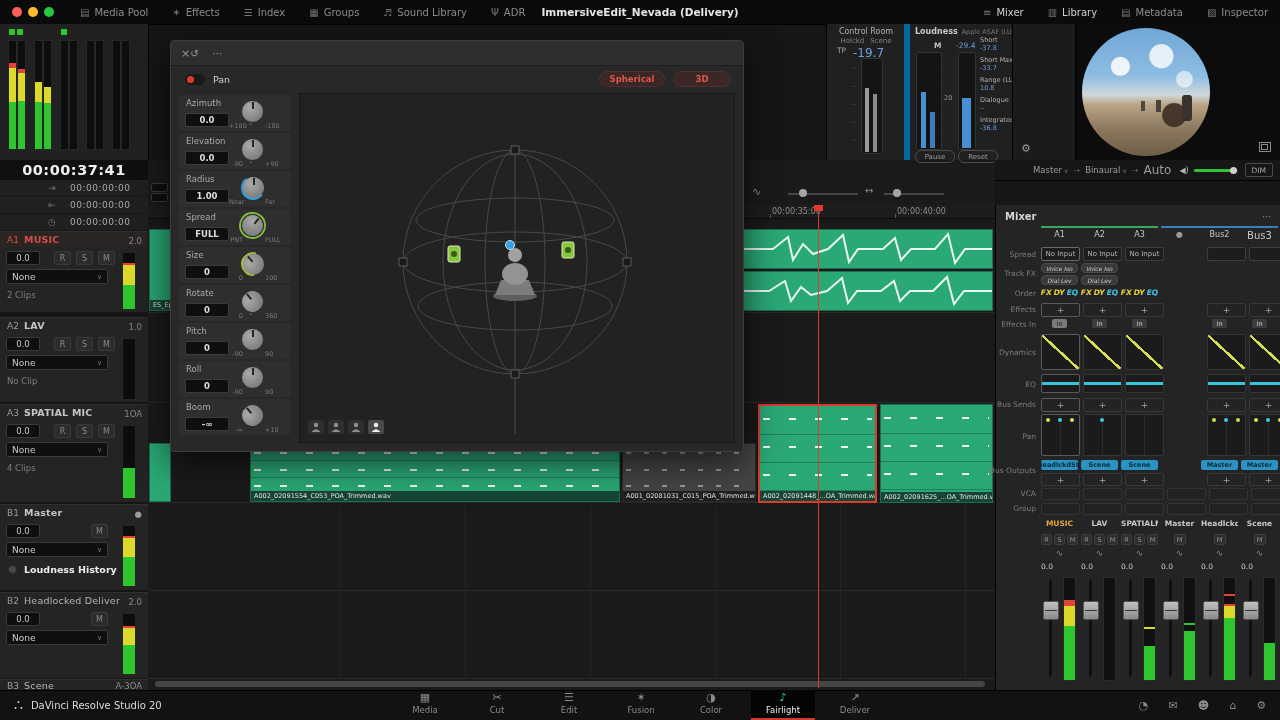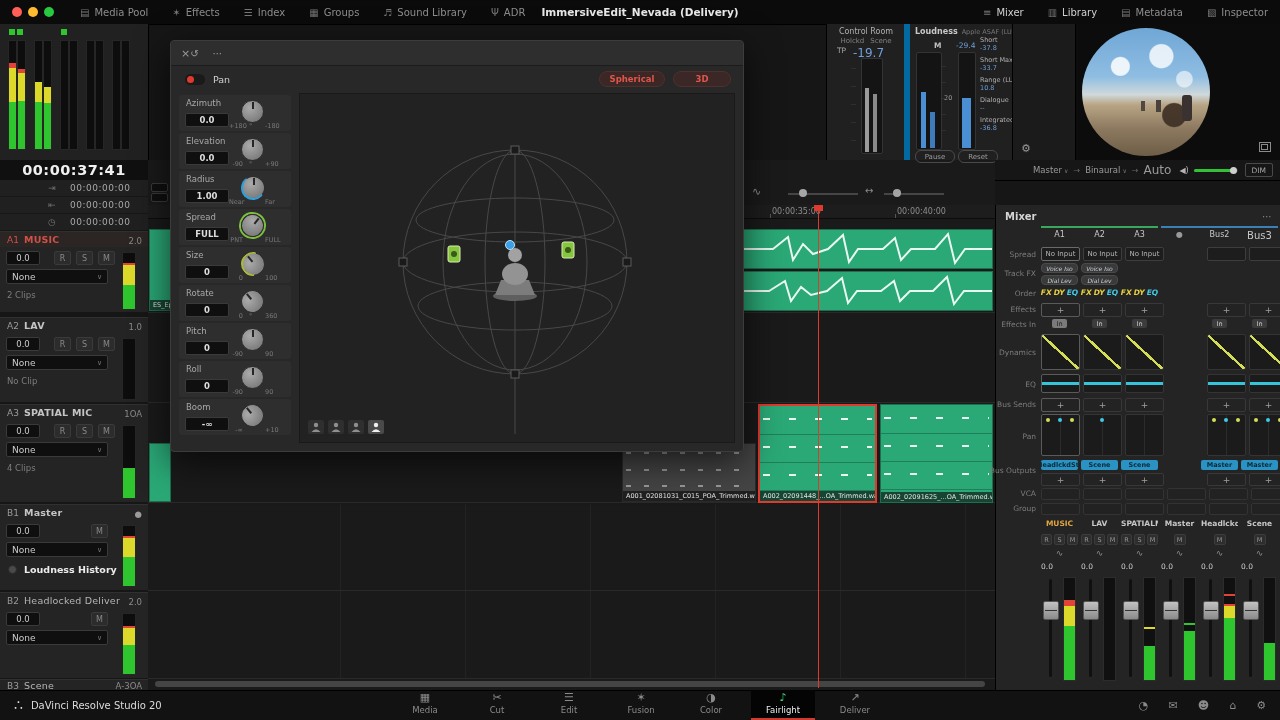--- a/index.html
+++ b/index.html
@@ -344,20 +344,28 @@
     <svg width="249" height="38">
         <path d="M0,19 H26 L42,9 L48,29 L58,15 L68,23 L84,19 L99,6 L105,31 L114,19 H138 L151,9 L157,29 L167,19 H190 L204,5 L211,32 L221,19 H249" stroke="#e9f8f0" stroke-width="2" fill="none"></path>
       </svg>
   </div>
 
   <div class="gclip" style="left:149px;top:229px;width:22px;height:82px">
     <div class="clabel">ES_Epic E</div>
   </div>
   <div class="gclip" style="left:149px;top:443px;width:22px;height:59px"></div>
 
+  <div class="gclip" style="left:250px;top:443px;width:370px;height:59px">
+    <div class="wdash" style="top:8px"></div>
+      <div class="wdash" style="top:25px"></div>
+      <div class="wdash" style="top:41px"></div>
+    <div class="p" style="left:0;right:0;top:16px;height:1px;background:#1f7f59"></div>
+      <div class="p" style="left:0;right:0;top:33px;height:1px;background:#1f7f59"></div>
+    <div class="clabel">A002_02091554_C053_POA_Trimmed.wav</div>
+  </div>
   <div class="p" style="left:622px;top:443px;width:134px;height:59px;background:#454545;border:1px solid #2a2a2a;box-sizing:border-box;overflow:hidden">
     <div class="wdash" style="top:8px;background:repeating-linear-gradient(to right,#9a9a9a 0 5px,transparent 5px 18px)"></div>
     <div class="wdash" style="top:25px;background:repeating-linear-gradient(to right,#9a9a9a 0 5px,transparent 5px 18px)"></div>
     <div class="wdash" style="top:41px;background:repeating-linear-gradient(to right,#9a9a9a 0 5px,transparent 5px 18px)"></div>
     <div class="clabel">A001_02081031_C015_POA_Trimmed.wav</div>
   </div>
   <div class="gclip" style="left:758px;top:404px;width:119px;height:99px;border:2px solid #e0392e">
     <div class="wdash" style="top:12px"></div>
       <div class="wdash" style="top:40px"></div>
       <div class="wdash" style="top:68px"></div>

